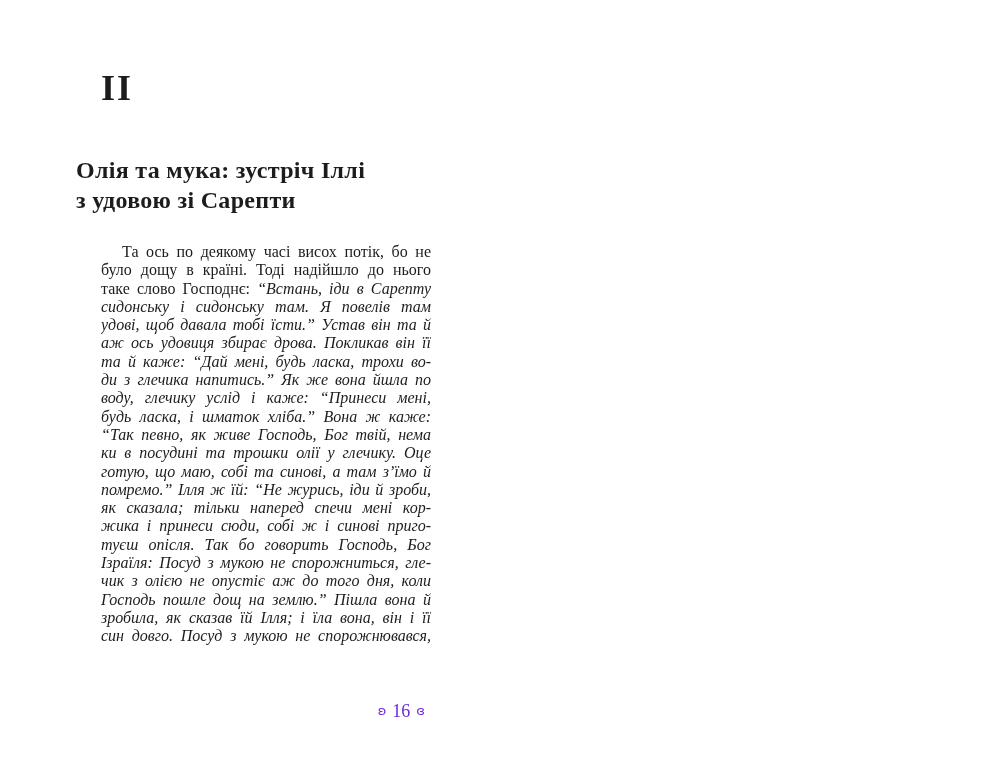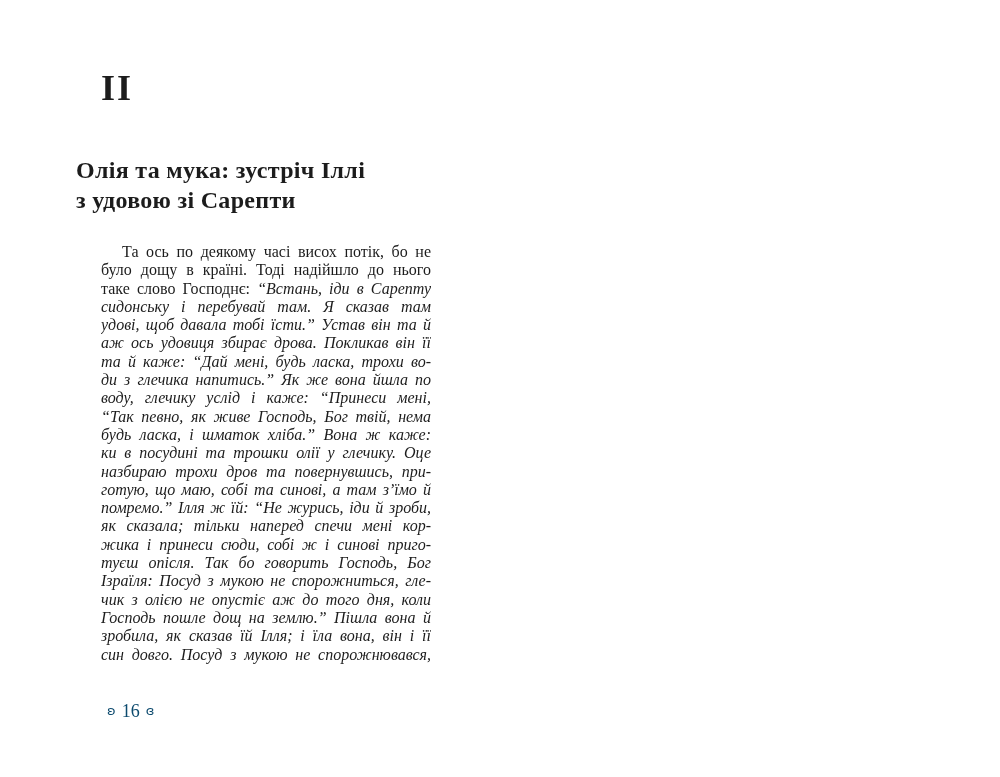--- a/index.html
+++ b/index.html
@@ -72,23 +72,23 @@
     overflow: hidden;
   }
   .line.first { text-indent: 21px; }
   .it         { font-style: italic; }
 
   .para { margin: 0; }
 
   .footer {
     position: absolute;
     top: 701px;
-    text-align: left;
+    text-align: right;
     font-size: 18px;
-    color: #0c4a6e;
+    color: #6d28d9;
   }
   .footer-left  { left: 101px; width: 330px; }
   .orn {
     font-family: "DejaVu Sans", sans-serif;
     font-size: 13px;
     position: relative;
     top: -2px;
     padding: 0 6px;
   }
 </style>
@@ -101,30 +101,29 @@
     <div class="chapter-num">ІІ</div>
     <div class="book-title">
       <span class="tline">Олія та мука: зустріч Іллі</span>
       <span class="tline">з удовою зі Сарепти</span>
     </div>
     <div class="text-block text-left" id="text-left">
         <div class="para">
           <div class="line first"><span>Та ось по деякому часі висох потік, бо не</span></div>
           <div class="line"><span>було дощу в країні. Тоді надійшло до нього</span></div>
           <div class="line"><span>таке слово Господнє: </span><span class="it">“Встань, іди в Сарепту</span></div>
-          <div class="line"><span class="it">сидонську і перебувай там. Я сказав там</span></div>
+          <div class="line"><span class="it">сидонську і сидонську там. Я повелів там</span></div>
           <div class="line"><span class="it">удові, щоб давала тобі їсти.” Устав він та й</span></div>
           <div class="line"><span class="it">аж ось удовиця збирає дрова. Покликав він її</span></div>
           <div class="line"><span class="it">та й каже: “Дай мені, будь ласка, трохи во-</span></div>
           <div class="line"><span class="it">ди з глечика напитись.” Як же вона йшла по</span></div>
           <div class="line"><span class="it">воду, глечику услід і каже: “Принеси мені,</span></div>
+          <div class="line"><span class="it">будь ласка, і шматок хліба.” Вона ж каже:</span></div>
           <div class="line"><span class="it">“Так певно, як живе Господь, Бог твій, нема</span></div>
-          <div class="line"><span class="it">будь ласка, і шматок хліба.” Вона ж каже:</span></div>
           <div class="line"><span class="it">ки в посудині та трошки олії у глечику. Оце</span></div>
-          <div class="line"><span class="it">назбираю трохи дров та повернувшись, при-</span></div>
           <div class="line"><span class="it">готую, що маю, собі та синові, а там з’їмо й</span></div>
           <div class="line"><span class="it">помремо.” Ілля ж їй: “Не журись, іди й зроби,</span></div>
           <div class="line"><span class="it">як сказала; тільки наперед спечи мені кор-</span></div>
           <div class="line"><span class="it">жика і принеси сюди, собі ж і синові приго-</span></div>
           <div class="line"><span class="it">туєш опісля. Так бо говорить Господь, Бог</span></div>
           <div class="line"><span class="it">Ізраїля: Посуд з мукою не спорожниться, гле-</span></div>
           <div class="line"><span class="it">чик з олією не опустіє аж до того дня, коли</span></div>
           <div class="line"><span class="it">Господь пошле дощ на землю.” Пішла вона й</span></div>
           <div class="line"><span class="it">зробила, як сказав їй Ілля; і їла вона, він і її</span></div>
           <div class="line"><span class="it">син довго. Посуд з мукою не спорожнювався,</span></div>

